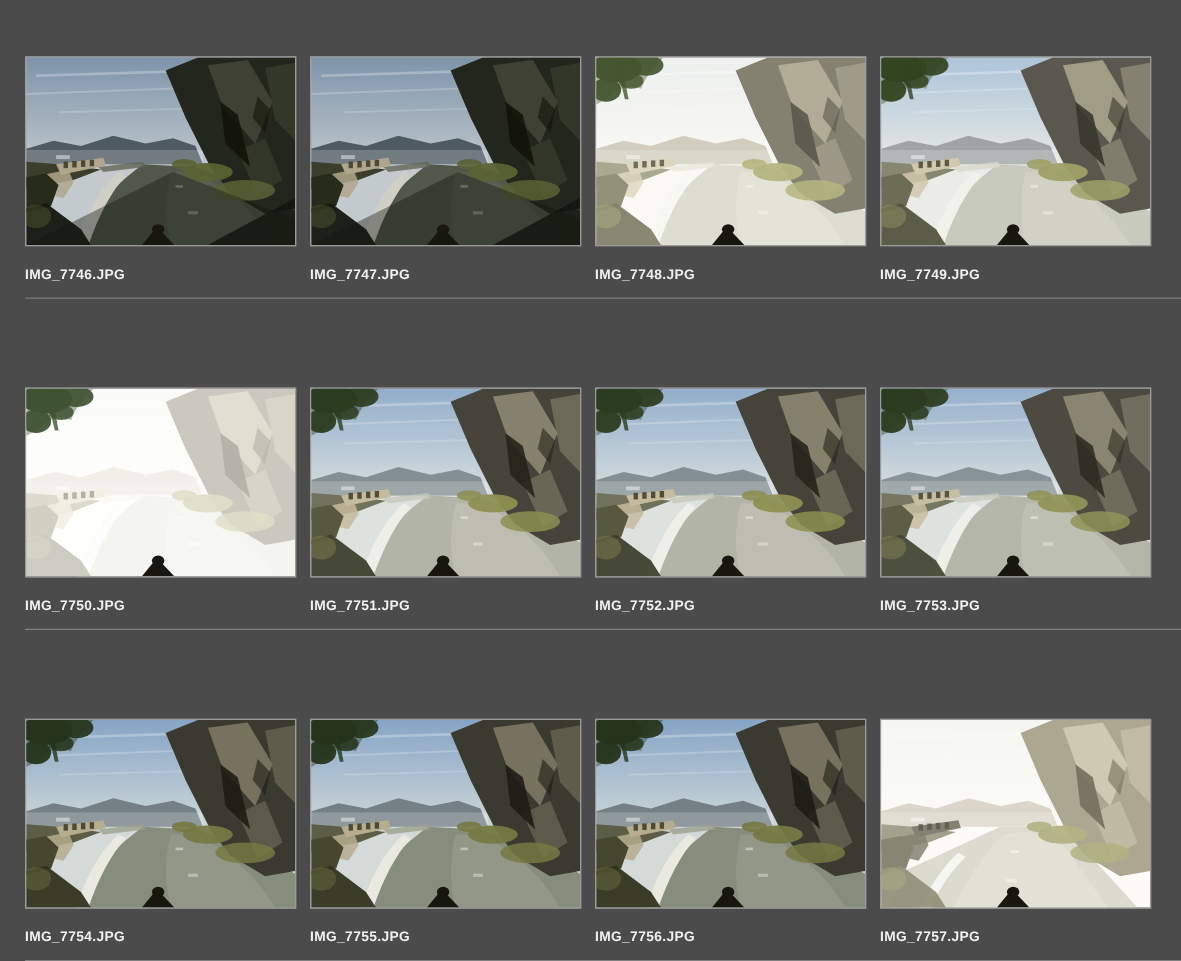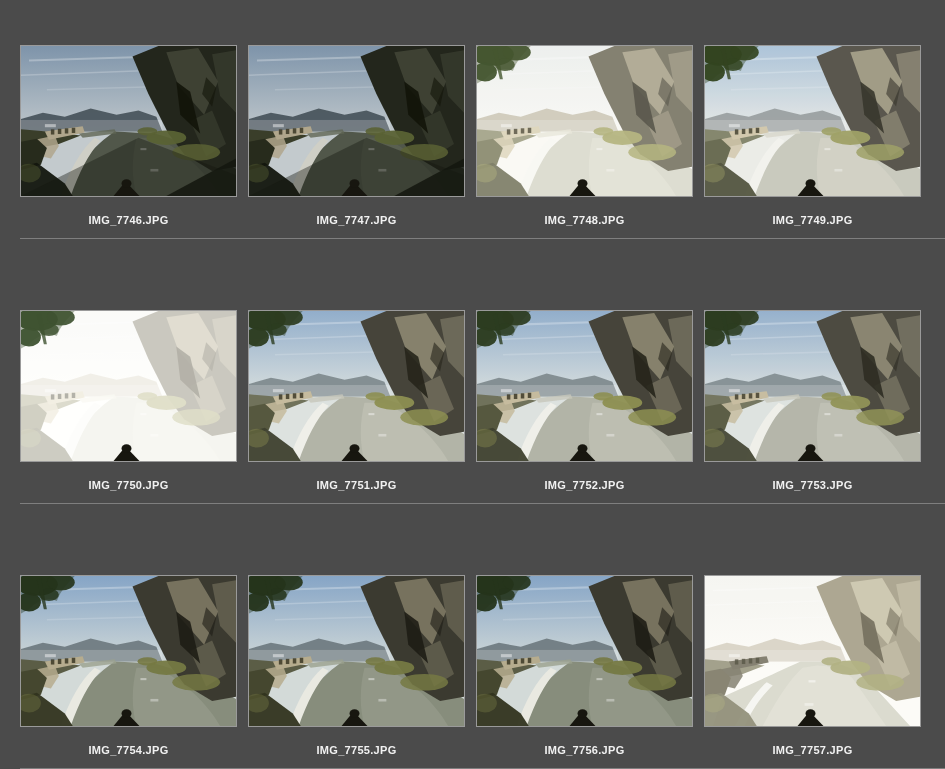--- a/index.html
+++ b/index.html
@@ -1,21 +1,21 @@
 <!DOCTYPE html>
 <html style="--bg: #4b4b4b; --sep: #7f7f7f; --label: #f1f1f1; --thumb-border: #9a9a9a;"><head>
 <meta charset="utf-8">
 <style>
   html,body{margin:0;padding:0;}
   body{
     width:945px;height:769px;overflow:hidden;
     background:var(--bg,#4b4b4b);
     font-family:"Liberation Sans",sans-serif;
   }
-  .gallery{position:relative;width:945px;height:769px;text-align:center;}
+  .gallery{position:relative;width:945px;height:769px;}
   .row{position:absolute;left:0;width:945px;height:230px;}
   .row:nth-child(1){top:45px}
   .row:nth-child(2){top:310px}
   .row:nth-child(3){top:575px}
   .cells{display:grid;grid-template-columns:repeat(4,217px);column-gap:11px;padding-left:20px;}
   .cell{margin:0;width:217px;}
   .thumb{
     box-sizing:border-box;width:217px;height:152px;
     border:1px solid var(--thumb-border,#9a9a9a);
     background:#777;cursor:pointer;

